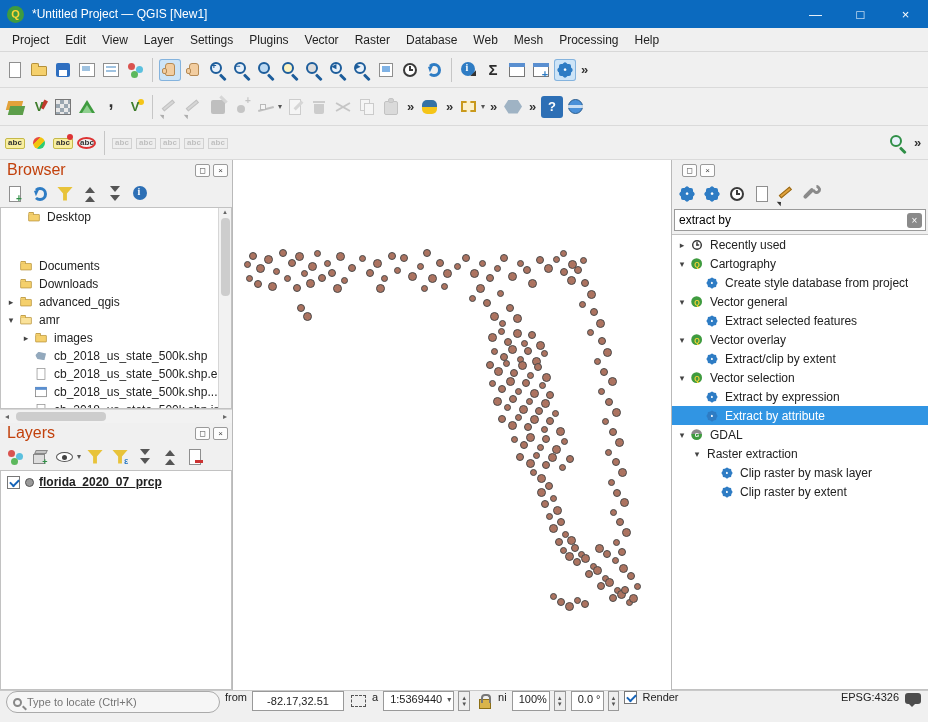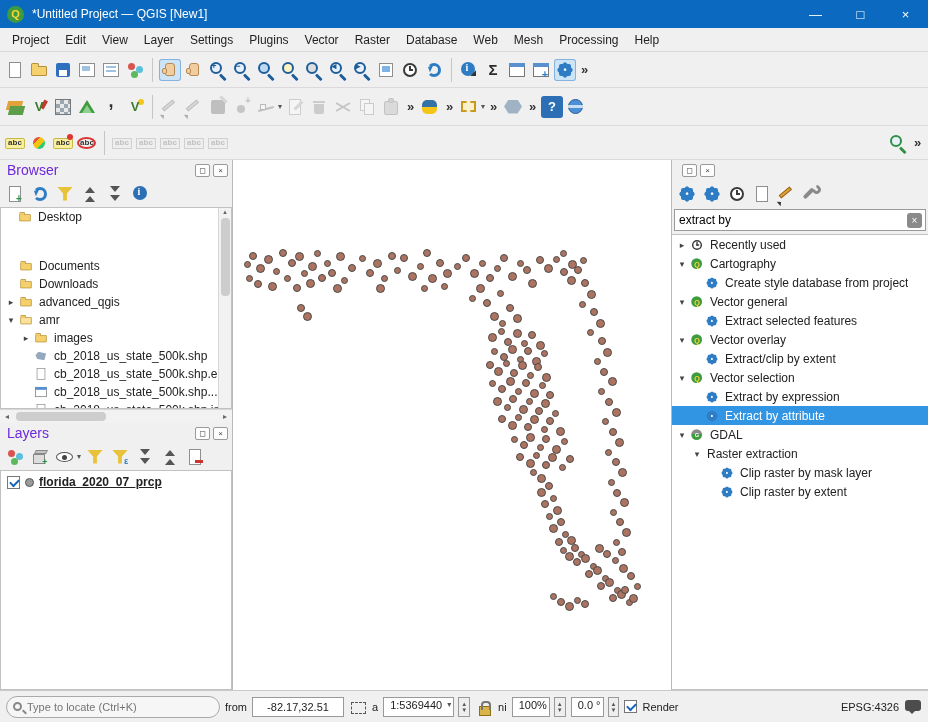--- a/index.html
+++ b/index.html
@@ -178,21 +178,21 @@
   [data-kind="t-gdal"] .g{color:#fff;font-size:8px}
 
   
   .main{display:flex;height:530px;background:#f0f0f0}
   .left-col{width:233px;display:flex;flex-direction:column;border-right:1px solid #b9b9b9}
   .right-col{width:257px;display:flex;flex-direction:column;border-left:1px solid #b9b9b9}
   .map-area{flex:1;position:relative;background:#fff;overflow:hidden}
   .dot{position:absolute;border-radius:50%;border:1px solid #4a4a4a}
 
   .panel-header{height:20px;display:flex;align-items:center;padding:0 4px 0 7px;flex:none}
-  .panel-title{flex:1;font-size:14px;color:#6d28d9}
+  .panel-title{flex:1;font-size:16px;color:#c2410c}
   .ph-btn{width:15px;height:13px;border:1px solid #9a9a9a;background:#fdfdfd;margin-left:3px;border-radius:2px;
     display:flex;align-items:center;justify-content:center;font-size:8px;color:#444;flex:none}
   .panel-toolbar{height:27px;display:flex;align-items:center;gap:3px;padding:0 4px;flex:none}
 
   .tree{flex:1;background:#fff;border:1px solid #c2c2c2;position:relative;overflow:hidden}
   .trow{height:18px;display:flex;align-items:center;white-space:nowrap;cursor:default}
   .trow .exp{width:12px;font-size:9px;color:#444;text-align:center;flex:none}
   .trow .tlabel{margin-left:4px;overflow:hidden}
   .trow.sel{background:#3195e3;color:#fff}
   .trow.sel .exp{color:#fff}
@@ -211,21 +211,21 @@
   .checkbox.on::after{content:"";position:absolute;left:2px;top:2px;width:7px;height:4px;
     border-left:2px solid #1563b8;border-bottom:2px solid #1563b8;transform:rotate(-45deg)}
   .pt-symbol{width:9px;height:9px;border-radius:50%;background:#9a9a9a;border:1px solid #555;flex:none}
 
   .search-row{margin:2px 2px 3px 2px;height:22px;background:#fff;border:1px solid #9a9a9a;display:flex;align-items:center;flex:none}
   .search-row input{flex:1;border:none;outline:none;font:12px "Liberation Sans",sans-serif;padding:0 4px;min-width:0}
   .clear-btn{width:15px;height:15px;border-radius:3px;background:#8a8a8a;color:#fff;font-size:10px;line-height:15px;
     text-align:center;margin-right:3px;flex:none}
 
   
-  .statusbar{height:32px;background:#f0f0f0;border-top:1px solid #c9c9c9;display:flex;align-items:center;
+  .statusbar{height:32px;background:#f0f0f0;border-top:1px solid #c9c9c9;display:flex;align-items:flex-start;
     padding:0 6px;gap:5px;font-size:11px;white-space:nowrap}
   .locate-wrap{width:214px;height:22px;border:1px solid #aaa;border-radius:11px;background:#f6f6f6;
     display:flex;align-items:center;padding:0 6px;flex:none}
   .locate-wrap .lens{width:9px;height:9px;border:2px solid #888;border-radius:50%;position:relative;flex:none;margin-right:5px}
   .locate-wrap .lens::after{content:"";position:absolute;left:7px;top:7px;width:5px;height:2px;background:#888;transform:rotate(45deg)}
   .locate-wrap input{flex:1;border:none;outline:none;background:transparent;font:11px "Liberation Sans",sans-serif;min-width:0}
   .sb-box{height:20px;background:#fff;border:1px solid #999;display:flex;align-items:center;justify-content:center;padding:0 6px}
   .combo{height:20px;background:#fff;border:1px solid #999;display:flex;align-items:center;padding:0 2px 4px 6px}
   .combo .dd{margin-left:5px}
   .spin{display:inline-flex;flex-direction:column;justify-content:center;line-height:6px;font-size:6px;color:#555;
@@ -544,21 +544,21 @@
             <span class="ico" data-kind="info-circle">
               <i class="g">i</i>
             </span>
           </span>
         </div>
       <div class="tree" id="browserTree">
         <div class="vscroll">
           <span>▴</span>
           <div class="vthumb"></div>
         </div>
-      <div class="trow" style="padding-left: 3px;">
+      <div class="trow" style="padding-left: 12px;">
             <span class="exp"></span>
             <span class="ico s" data-kind="t-folder"></span>
             <span class="tlabel">Desktop</span>
           </div>
           <div class="trow" style="padding-left: 4px; margin-top: 31px;">
             <span class="exp"></span>
             <span class="ico s" data-kind="t-folder"></span>
             <span class="tlabel">Documents</span>
           </div>
           <div class="trow" style="padding-left: 4px;">

